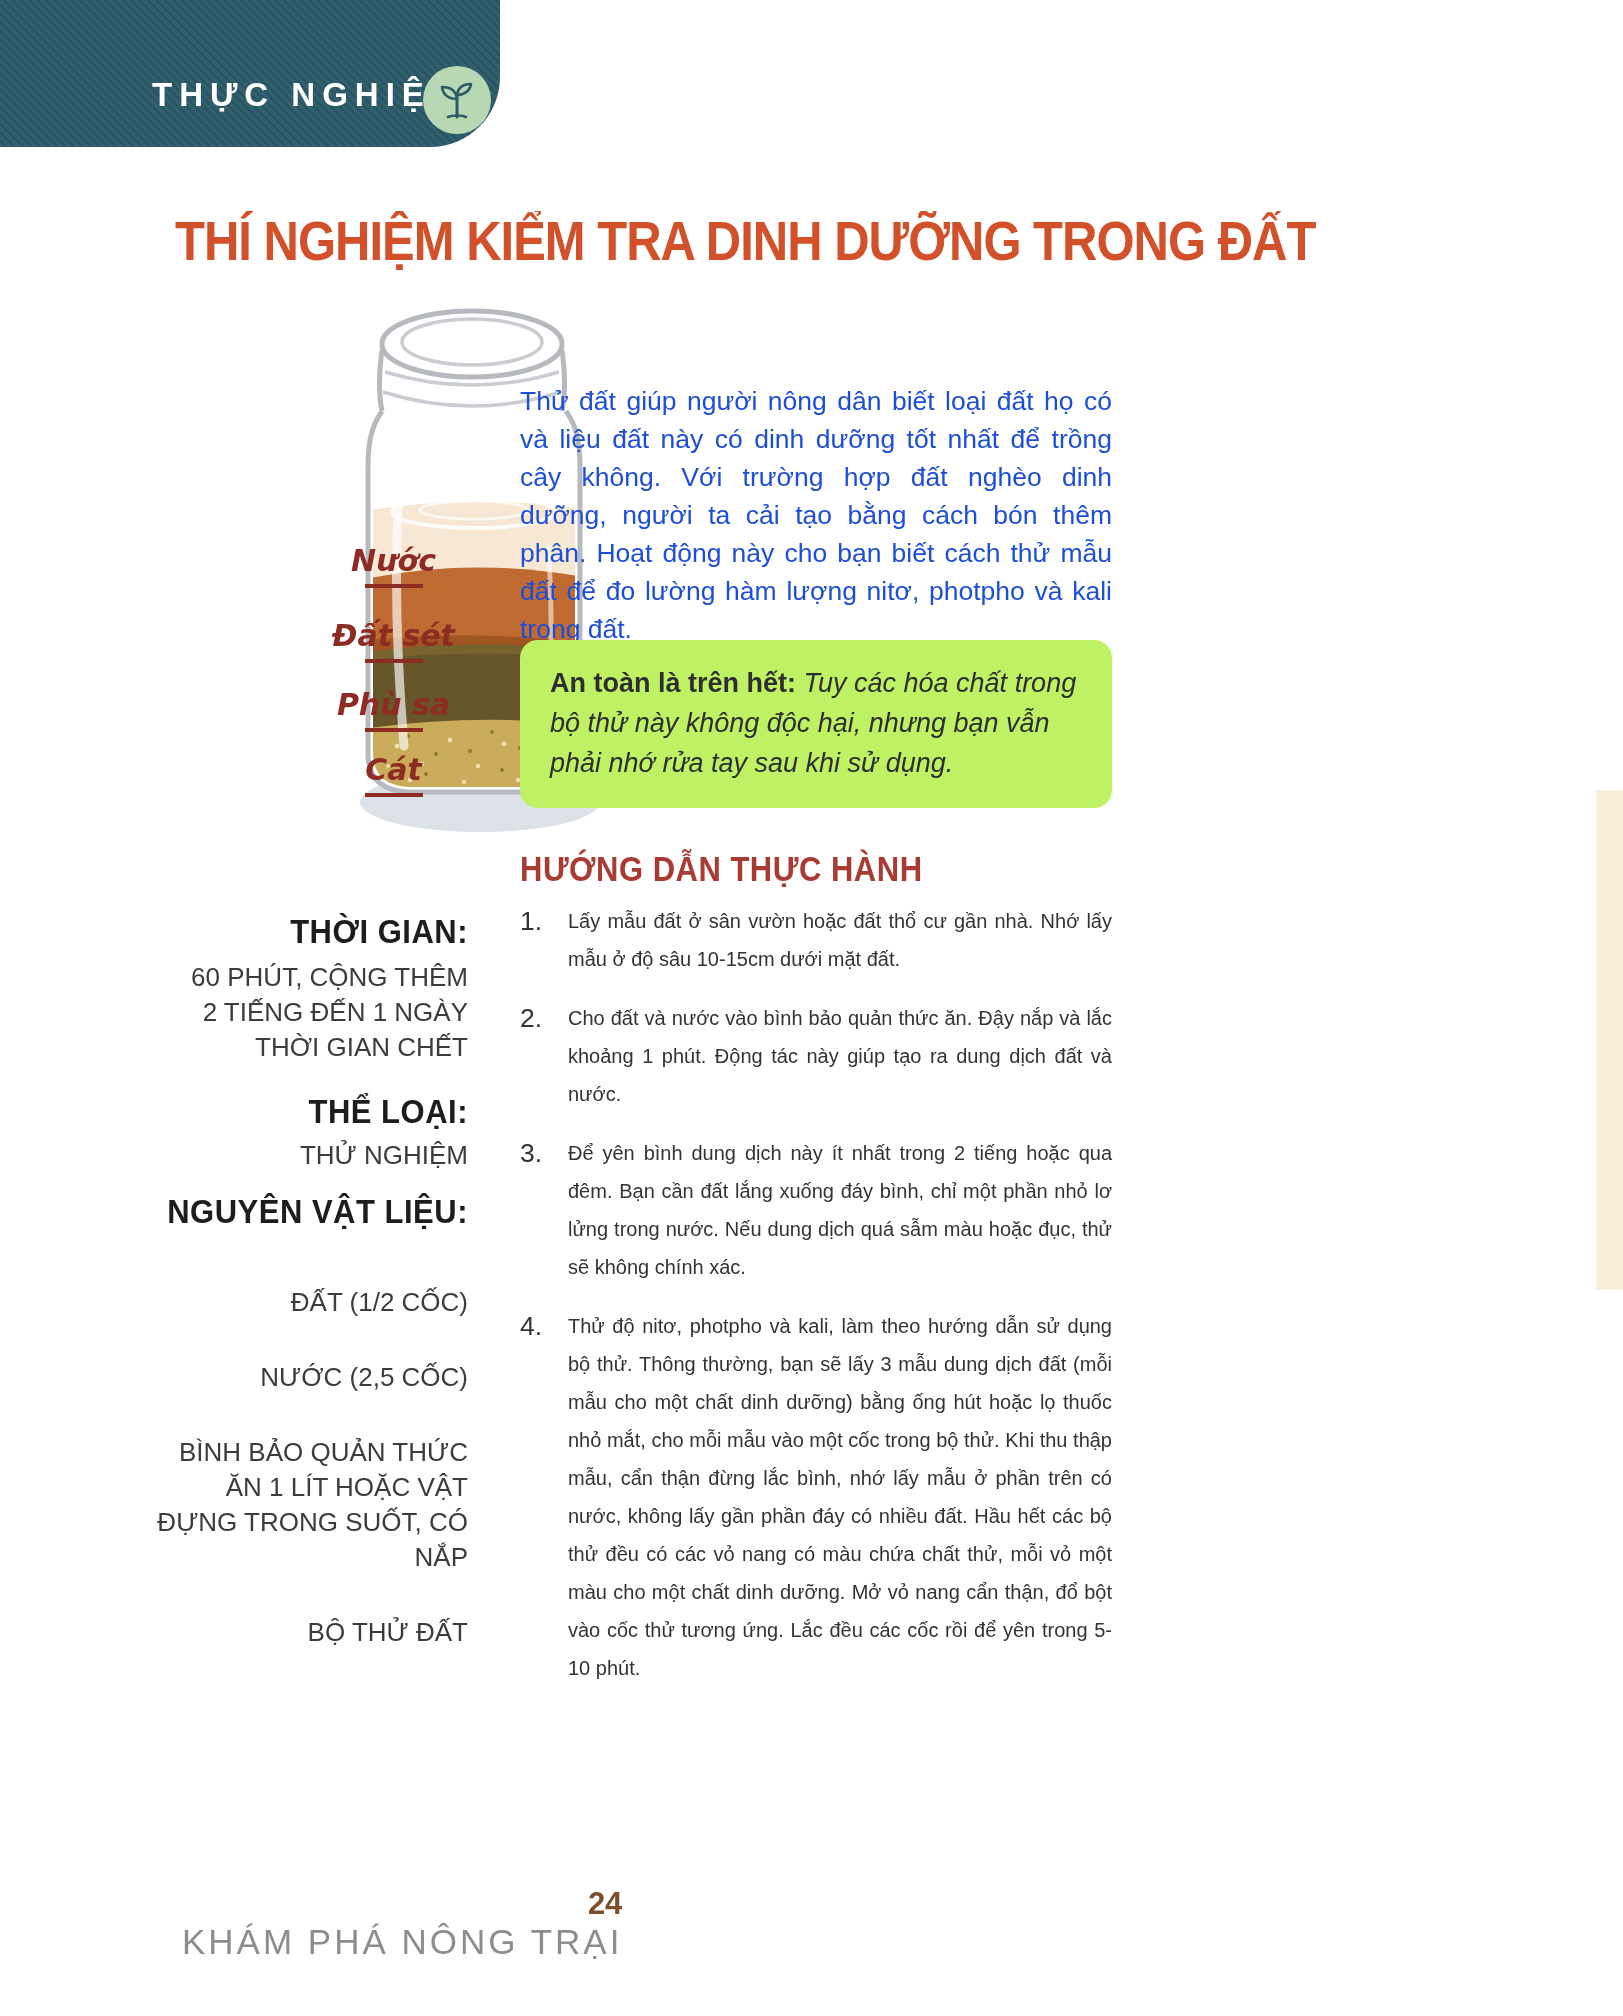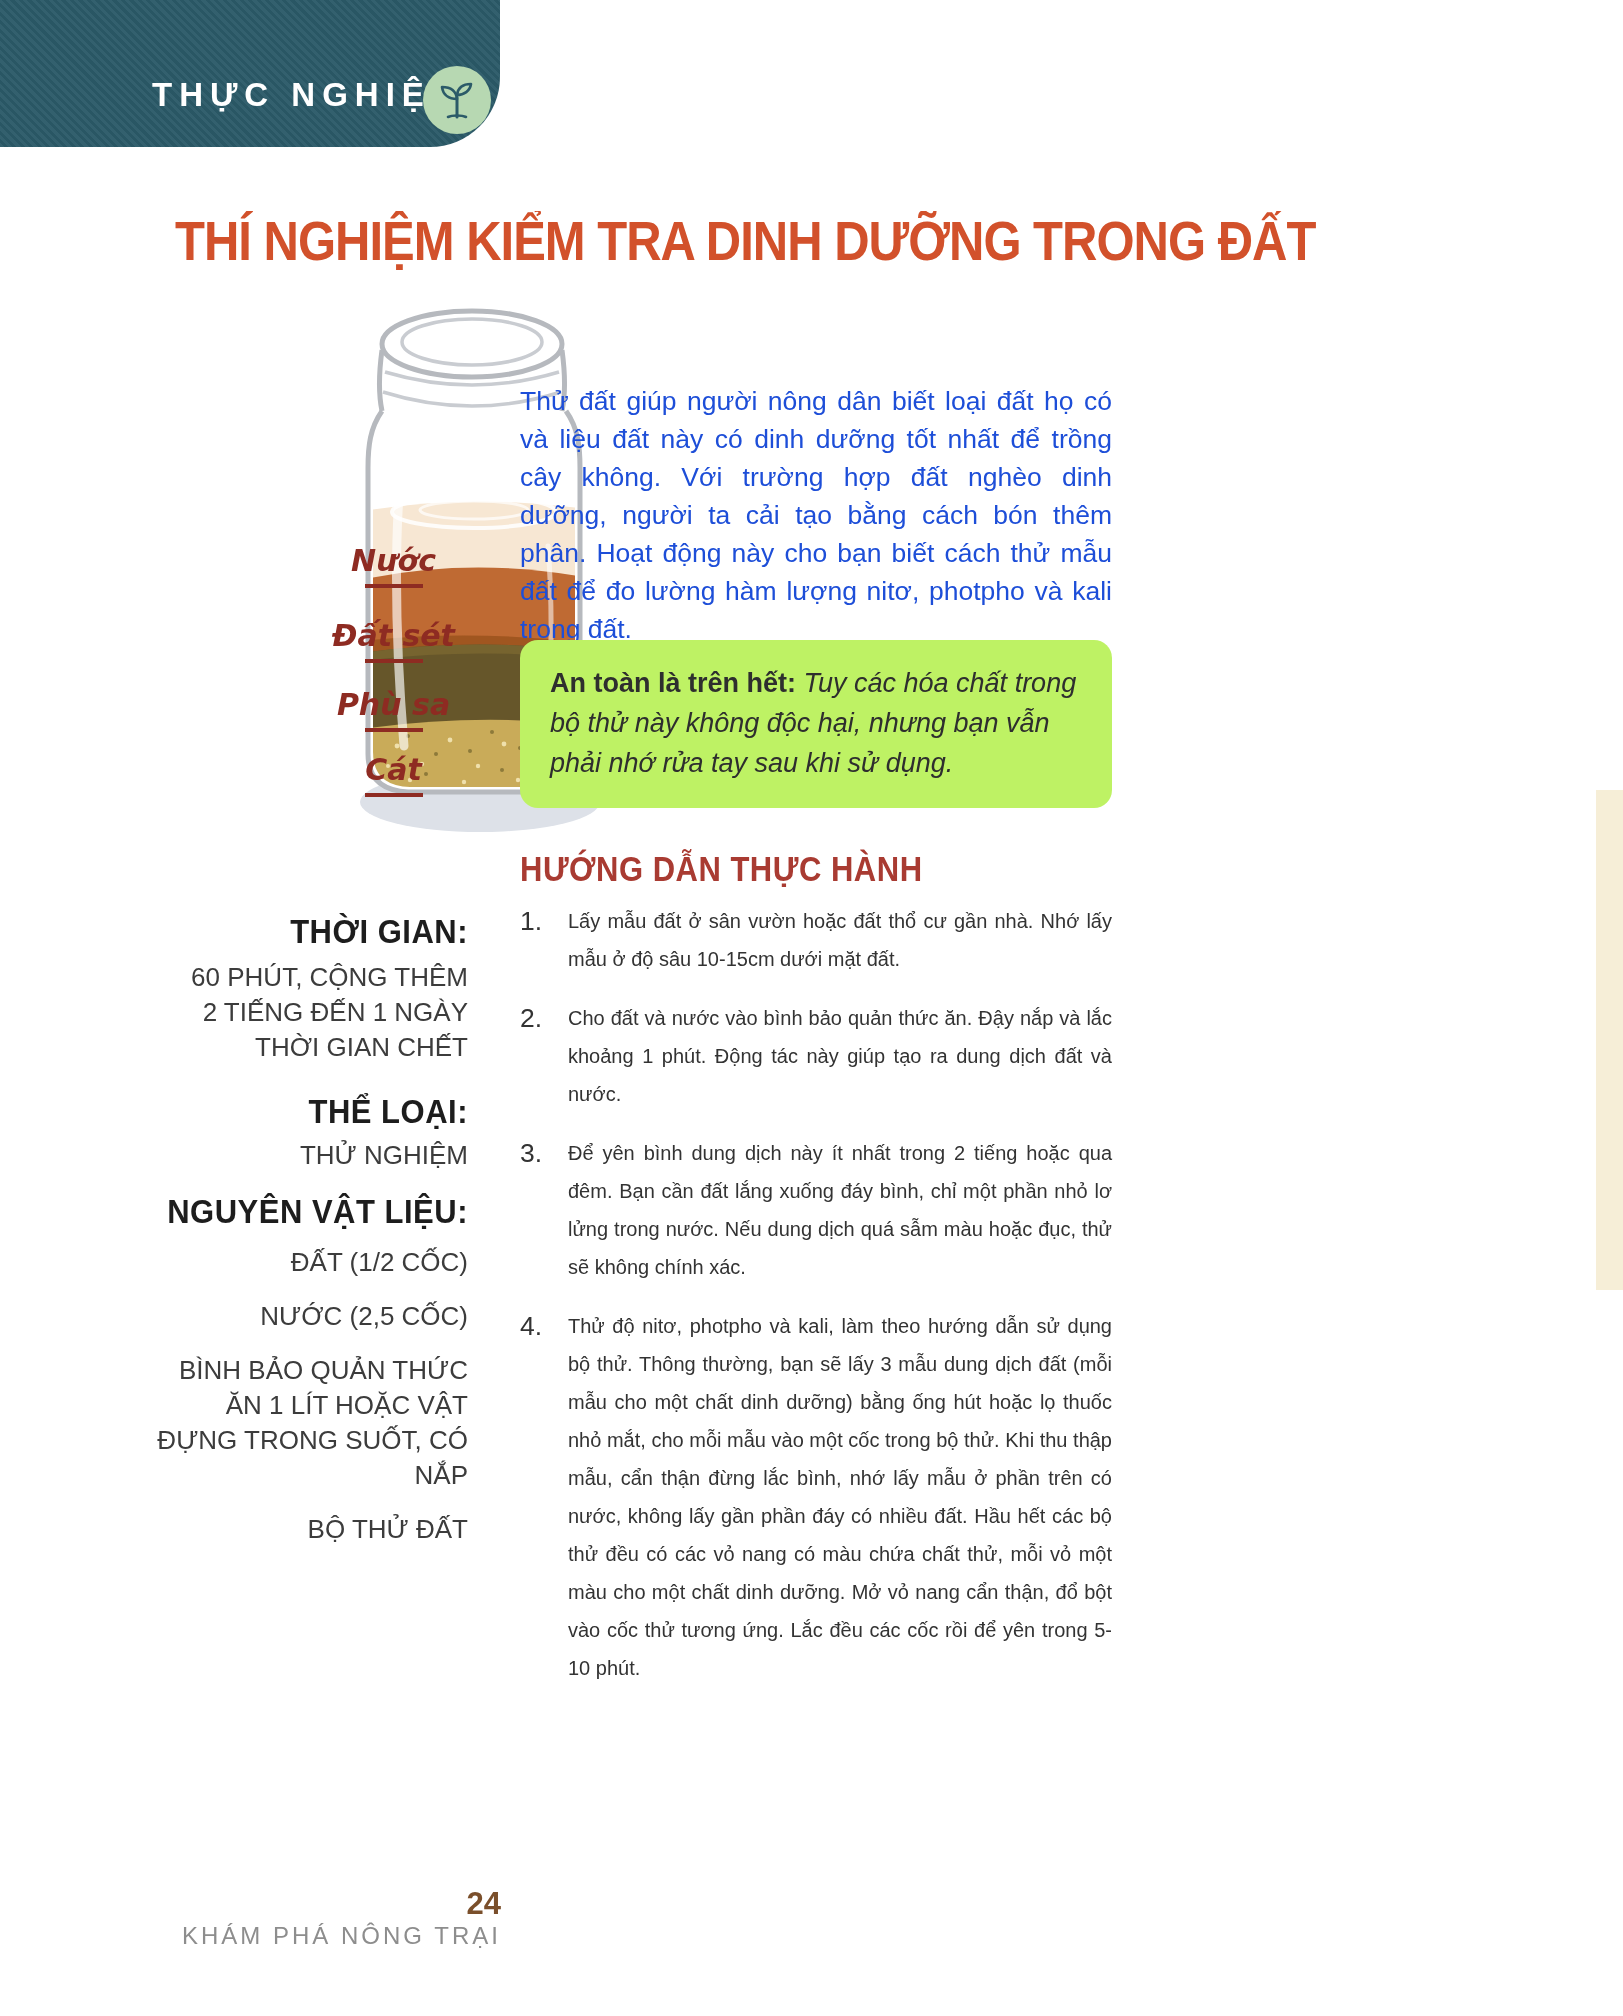--- a/index.html
+++ b/index.html
@@ -60,21 +60,21 @@
     color:#1d1d1d; font-weight:bold; font-size:31px; letter-spacing:.5px;
     transform:scaleY(1.1); transform-origin:top right;
   }
   .meta-value { font-size:26px; line-height:35px; }
   .m-time-label  { top:912px;  position:absolute; right:0; }
   .m-time-value  { top:960px;  position:absolute; right:0; width:328px; }
   .m-type-label  { top:1092px; position:absolute; right:0; }
   .m-type-value  { top:1138px; position:absolute; right:0; width:328px; }
   .m-mat-label   { top:1192px; position:absolute; right:0; }
   .m-materials   { top:1245px; position:absolute; right:0; width:328px; }
-  .m-materials .mat-item { margin-bottom:19px; }
+  .m-materials .mat-item { margin-bottom:19px;margin-top:40px; }
 
   
   .main-col { position:absolute; left:520px; top:0; width:592px; }
   .intro {
     position:absolute; top:382px; width:592px;
     font-size:26.5px; line-height:38px; text-align:justify; color:#1d4ed8;
   }
   .safety-box {
     position:absolute; top:640px; width:592px;
     background:#bef264; border-radius:18px;
@@ -96,21 +96,21 @@
 
   
   .edge-strip {
     position:absolute; right:0; top:790px; width:27px; height:500px;
     background:#f6eed7;
   }
 
   
   .footer { position:absolute; left:140px; top:1886px; display:flex; align-items:flex-end;flex-direction:column; }
   .footer-page { color:#7a4f2b; font-weight:bold; font-size:31px; }
-  .footer-title { color:#8d8d8d; font-size:24px; letter-spacing:3px; margin-left:42px; }
+  .footer-title { color:#8d8d8d; font-size:35px; letter-spacing:3px; margin-left:42px; }
 </style>
 </head>
 <body>
 
 <div class="page">
 
   <div class="header-tab">
     <div class="header-tab-label">THỰC NGHIỆM</div>
     <div class="header-icon-circle">
       <svg width="46" height="46" viewBox="0 0 46 46">

